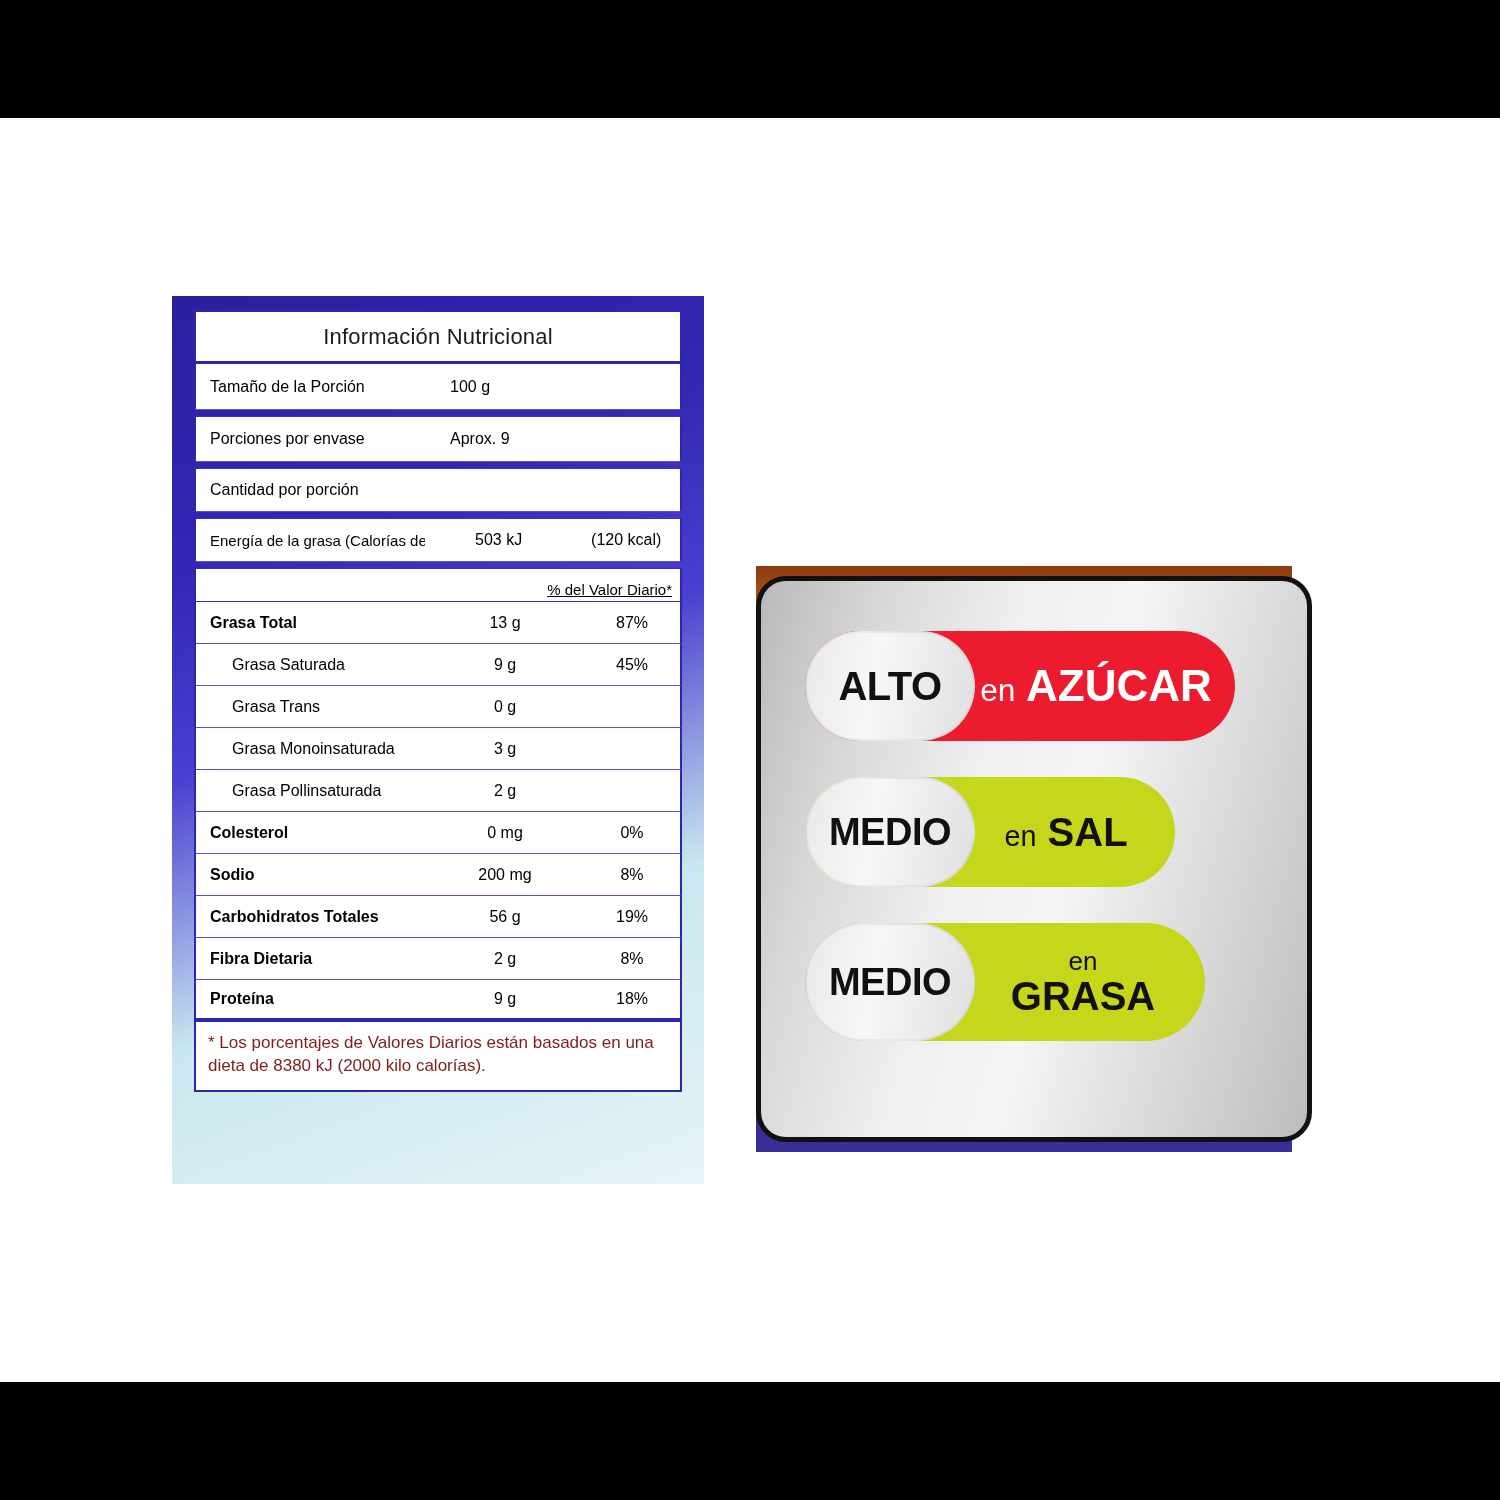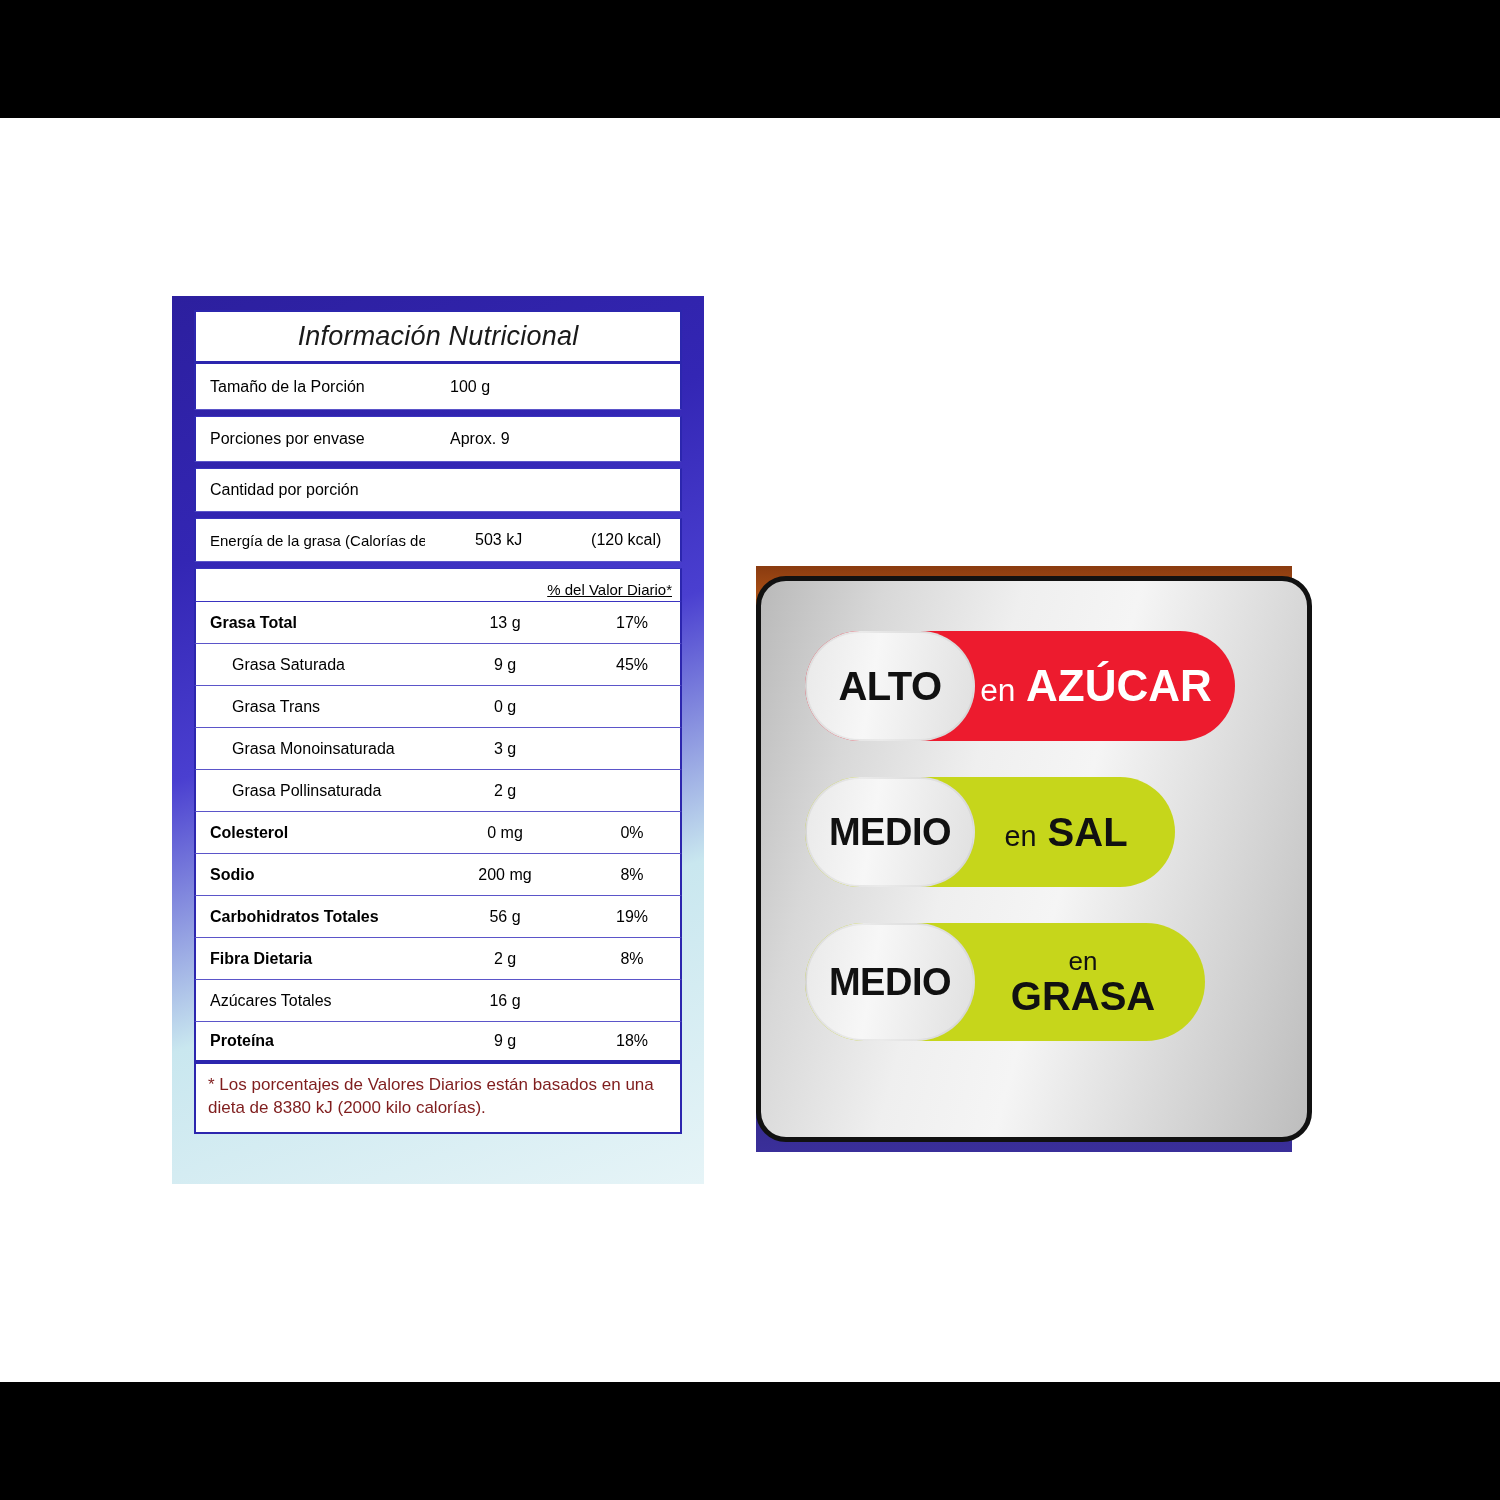--- a/index.html
+++ b/index.html
@@ -63,24 +63,23 @@
     display: flex;
     align-items: center;
     justify-content: center;
     height: 54px;
     background: #ffffff;
     border: 2px solid #2c26ae;
     border-bottom: 3px solid #2c26ae;
     box-sizing: border-box;
   }
   .title-row .title-text {
-    font-size: 27px;
+    font-size: 22px;
     color: #1a1a1a;
     letter-spacing: 0.2px;
-    font-style: italic;
   }
 
   .cell-label {
     flex: 1 1 auto;
     padding-left: 14px;
     white-space: nowrap;
     overflow: hidden;
   }
   .cell-amt {
     width: 118px;
@@ -281,21 +280,21 @@
         <span class="cell-kcal">(120 kcal)</span>
       </div>
 
       <div class="dv-row side-border" style="margin-top:6px;border-top:1px solid #3a33c0;">
         <span>% del Valor Diario*</span>
       </div>
 
       <div class="row h42 side-border thin-sep">
         <span class="cell-label bold">Grasa Total</span>
         <span class="cell-amt">13 g</span>
-        <span class="cell-pct">17%</span>
+        <span class="cell-pct">87%</span>
       </div>
       <div class="row h42 side-border thin-sep">
         <span class="cell-label indent">Grasa Saturada</span>
         <span class="cell-amt">9 g</span>
         <span class="cell-pct">45%</span>
       </div>
       <div class="row h42 side-border thin-sep">
         <span class="cell-label indent">Grasa Trans</span>
         <span class="cell-amt">0 g</span>
         <span class="cell-pct"></span>
@@ -322,25 +321,20 @@
       </div>
       <div class="row h42 side-border thin-sep">
         <span class="cell-label bold">Carbohidratos Totales</span>
         <span class="cell-amt">56 g</span>
         <span class="cell-pct">19%</span>
       </div>
       <div class="row h42 side-border thin-sep">
         <span class="cell-label bold">Fibra Dietaria</span>
         <span class="cell-amt">2 g</span>
         <span class="cell-pct">8%</span>
-      </div>
-      <div class="row h42 side-border thin-sep">
-        <span class="cell-label">Azúcares Totales</span>
-        <span class="cell-amt">16 g</span>
-        <span class="cell-pct"></span>
       </div>
       <div class="row h42 side-border thick-sep">
         <span class="cell-label bold">Proteína</span>
         <span class="cell-amt">9 g</span>
         <span class="cell-pct">18%</span>
       </div>
 
       <div class="footnote">* Los porcentajes de Valores Diarios están basados en una dieta de 8380 kJ (2000 kilo calorías).</div>
     </div>
   </div>

